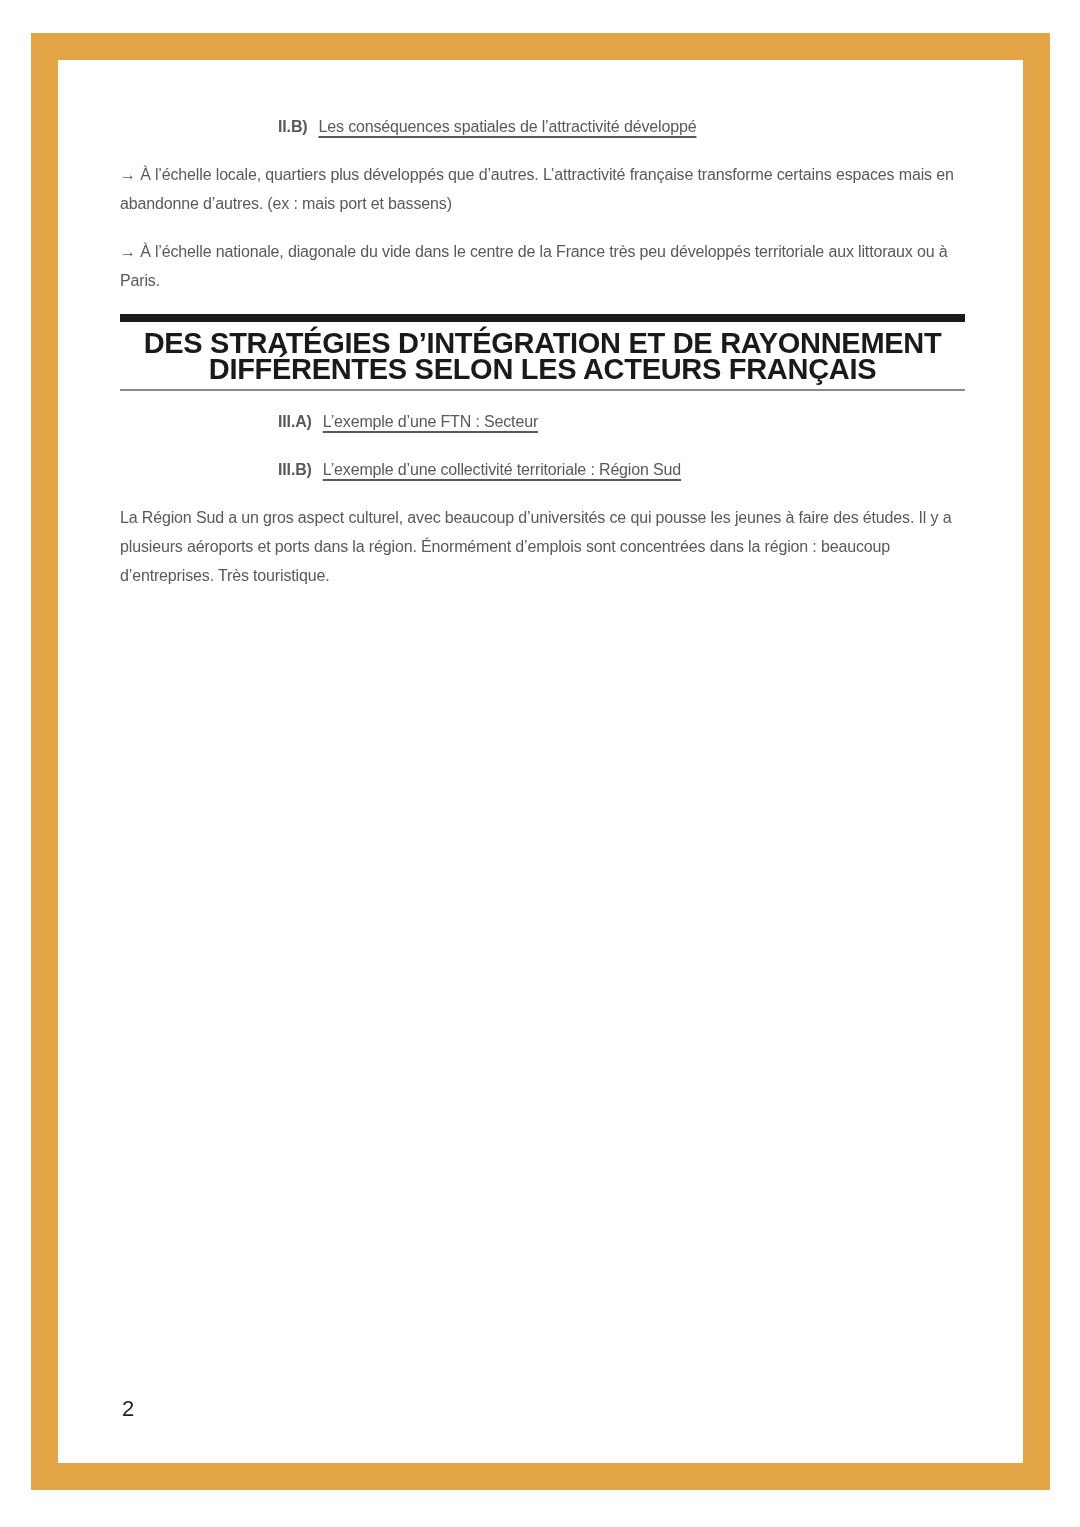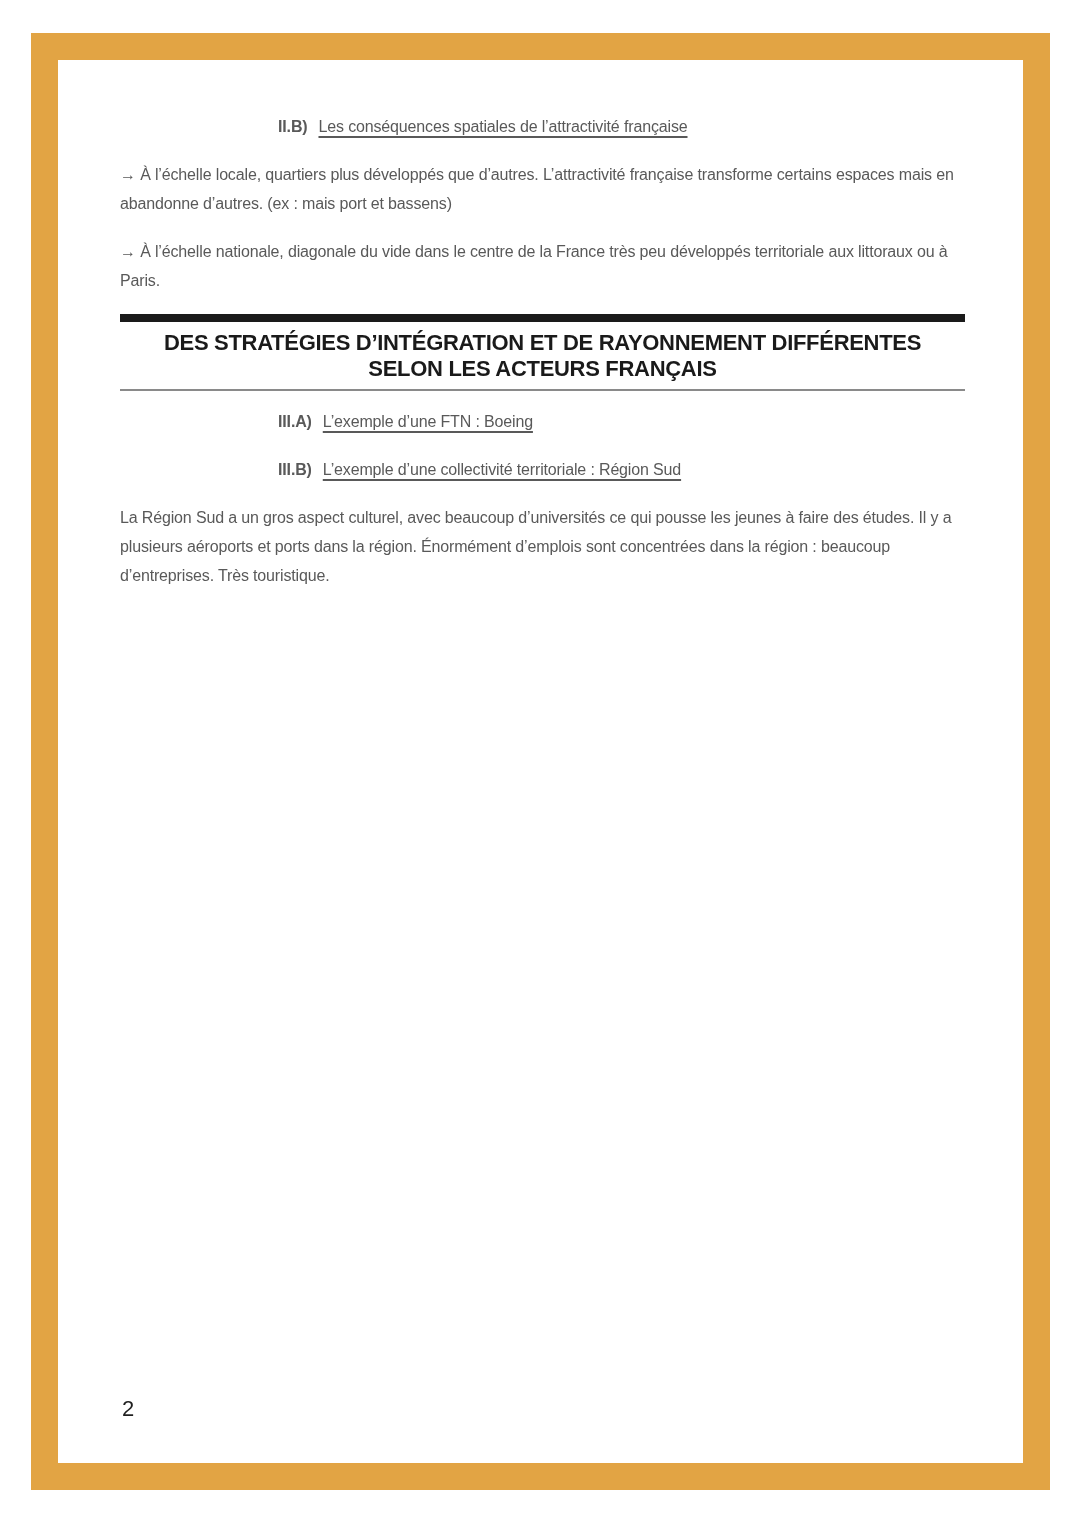--- a/index.html
+++ b/index.html
@@ -52,21 +52,21 @@
   .section-heading {
     margin-bottom: 16px;
   }
   .section-heading .bar-top {
     height: 8px;
     background: #1a1a1a;
   }
   .section-heading .title {
     text-align: center;
     font-weight: bold;
-    font-size: 22px;
+    font-size: 29px;
     line-height: 26px;
     letter-spacing: -0.3px;
     color: #1a1a1a;
     padding: 8px 10px 7px 10px;
   }
   .section-heading .rule-bottom {
     border-top: 2px solid #8a8a8a;
     height: 0;
   }
   
@@ -81,36 +81,36 @@
 </style>
 </head>
 <body>
 
 <div class="page-frame" style="border-color: rgb(226, 164, 68);"></div>
 
 <div class="content">
 
 
   <p class="subheading">
-    <span class="sub-prefix">II.B)</span><span class="sub-title">Les conséquences spatiales de l’attractivité française</span>
+    <span class="sub-prefix">II.B)</span><span class="sub-title">Les conséquences spatiales de l’attractivité développé</span>
   </p>
 
   <p class="para">→ À l’échelle locale, quartiers plus développés que d’autres. L’attractivité française transforme certains espaces mais en abandonne d’autres. (ex : mais port et bassens)</p>
 
 
   <p class="para">→ À l’échelle nationale, diagonale du vide dans le centre de la France très peu développés territoriale aux littoraux ou à Paris.</p>
 
   <div class="section-heading">
     <div class="bar-top" style="background: rgb(26, 26, 26);"></div>
     <div class="title" style="color: rgb(26, 26, 26);">DES STRATÉGIES D’INTÉGRATION ET DE RAYONNEMENT DIFFÉRENTES SELON LES ACTEURS FRANÇAIS</div>
     <div class="rule-bottom" style="border-top-color: rgb(138, 138, 138);"></div>
   </div>
 
   <p class="subheading">
-    <span class="sub-prefix">III.A)</span><span class="sub-title">L’exemple d’une FTN : Boeing</span>
+    <span class="sub-prefix">III.A)</span><span class="sub-title">L’exemple d’une FTN : Secteur</span>
   </p>
 
 
   <p class="subheading">
     <span class="sub-prefix">III.B)</span><span class="sub-title">L’exemple d’une collectivité territoriale : Région Sud</span>
   </p>
 
   <p class="para">La Région Sud a un gros aspect culturel, avec beaucoup d’universités ce qui pousse les jeunes à faire des études. Il y a plusieurs aéroports et ports dans la région. Énormément d’emplois sont concentrées dans la région : beaucoup d’entreprises. Très touristique.</p>
 
 </div>

